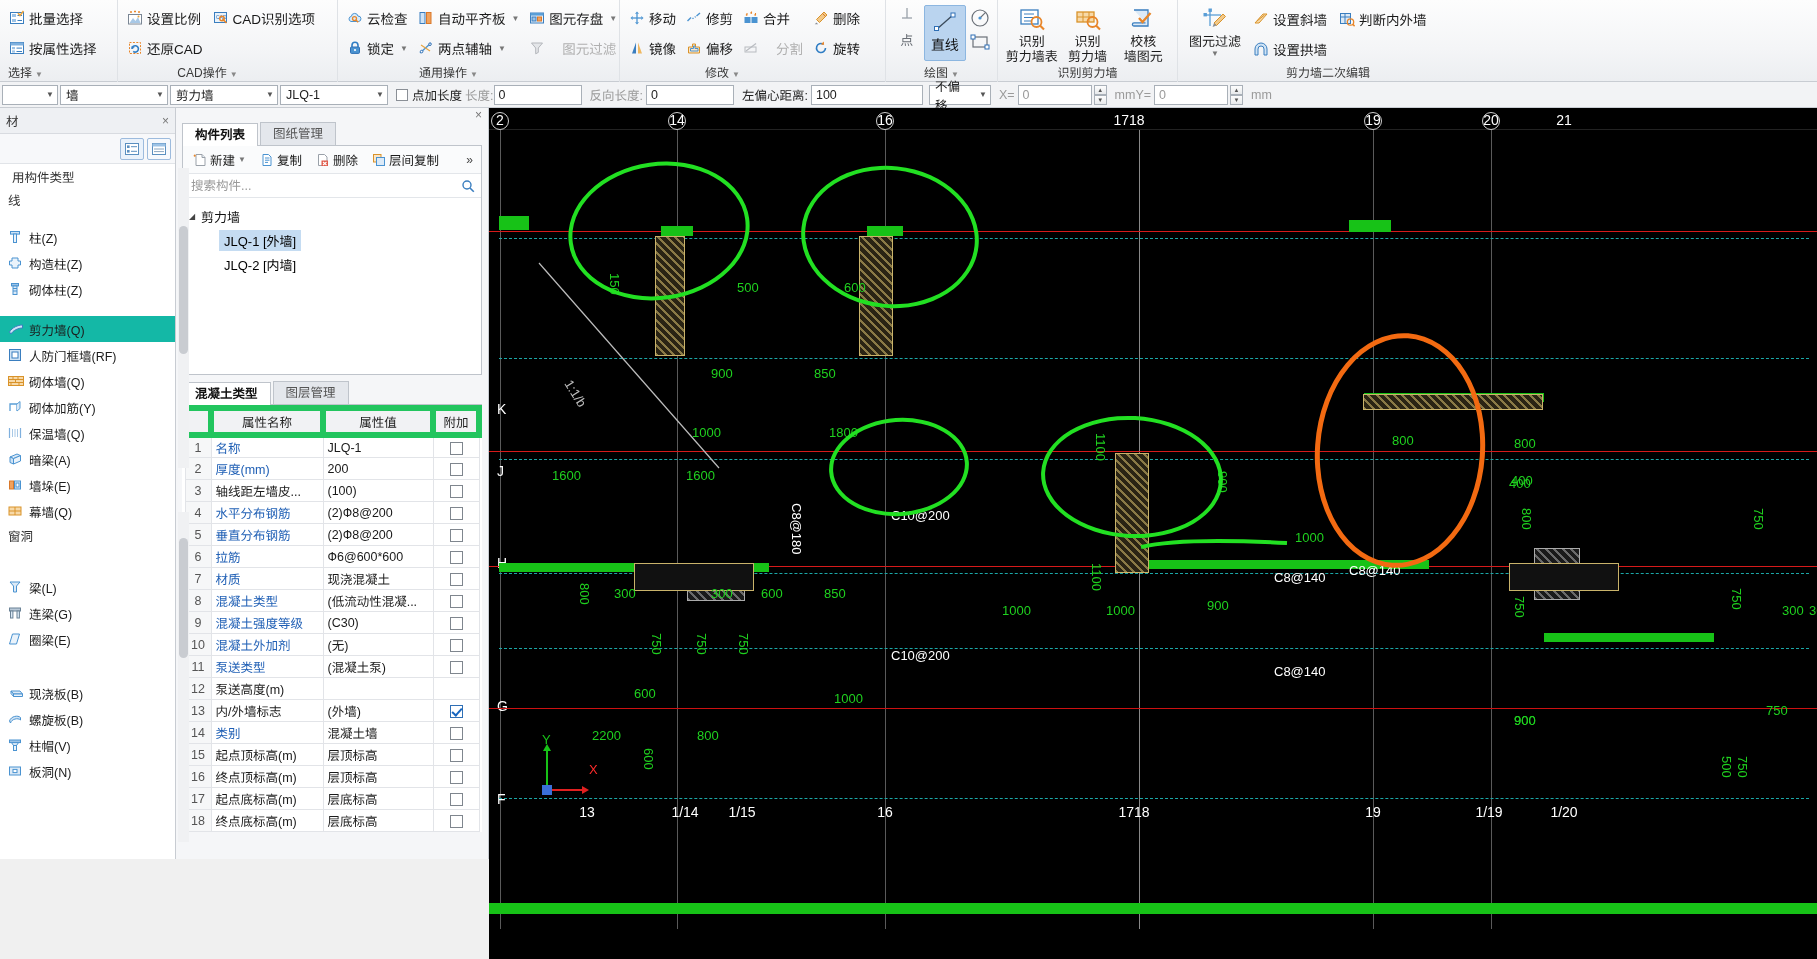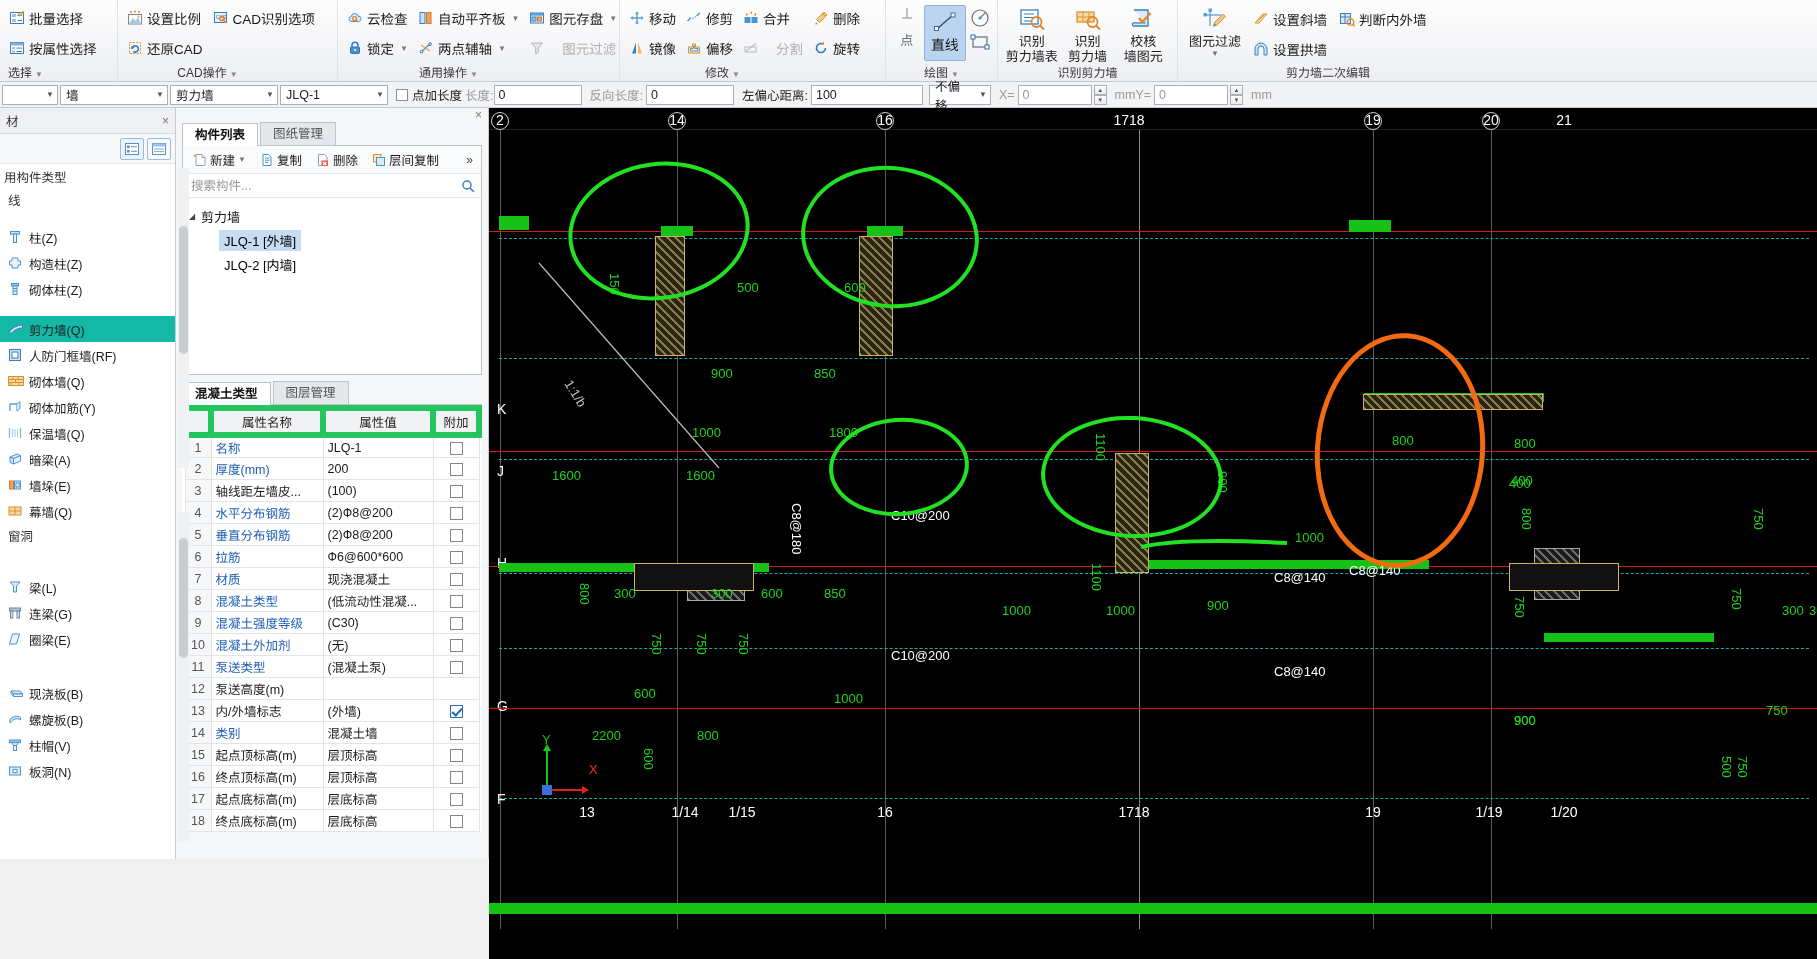--- a/index.html
+++ b/index.html
@@ -103,21 +103,21 @@
     height: 30px; background: #f7f8fa; border-bottom: 1px solid #e1e4e8;
     display: flex; align-items: center; justify-content: flex-end; padding-right: 4px; gap: 3px;
   }
   .ln-tbtn {
     width: 24px; height: 22px; border: 1px solid #9dbbdd; border-radius: 2px;
     background: #eaf2fb; display: flex; align-items: center; justify-content: center;
     cursor: default;
   }
   .ln-tbtn.alt { background: #f6f9fd; }
   .ln-section {
-    height: 24px; display: flex; align-items: center; padding-left: 4px;
+    height: 24px; display: flex; align-items: center; padding-left: 12px;
     font-size: 12.5px; color: #333; white-space: nowrap; font-family: Liberation Serif, serif;
   }
   .ln-sub {
     height: 22px; display: flex; align-items: center; padding-left: 8px;
     font-size: 12.5px; color: #333; white-space: nowrap;
   }
   .ln-gap { height: 14px; }
   .ln-item {
     height: 26px; display: flex; align-items: center; gap: 7px; padding-left: 8px;
     font-size: 12.5px; color: #1c1c1c; white-space: nowrap; cursor: default;

